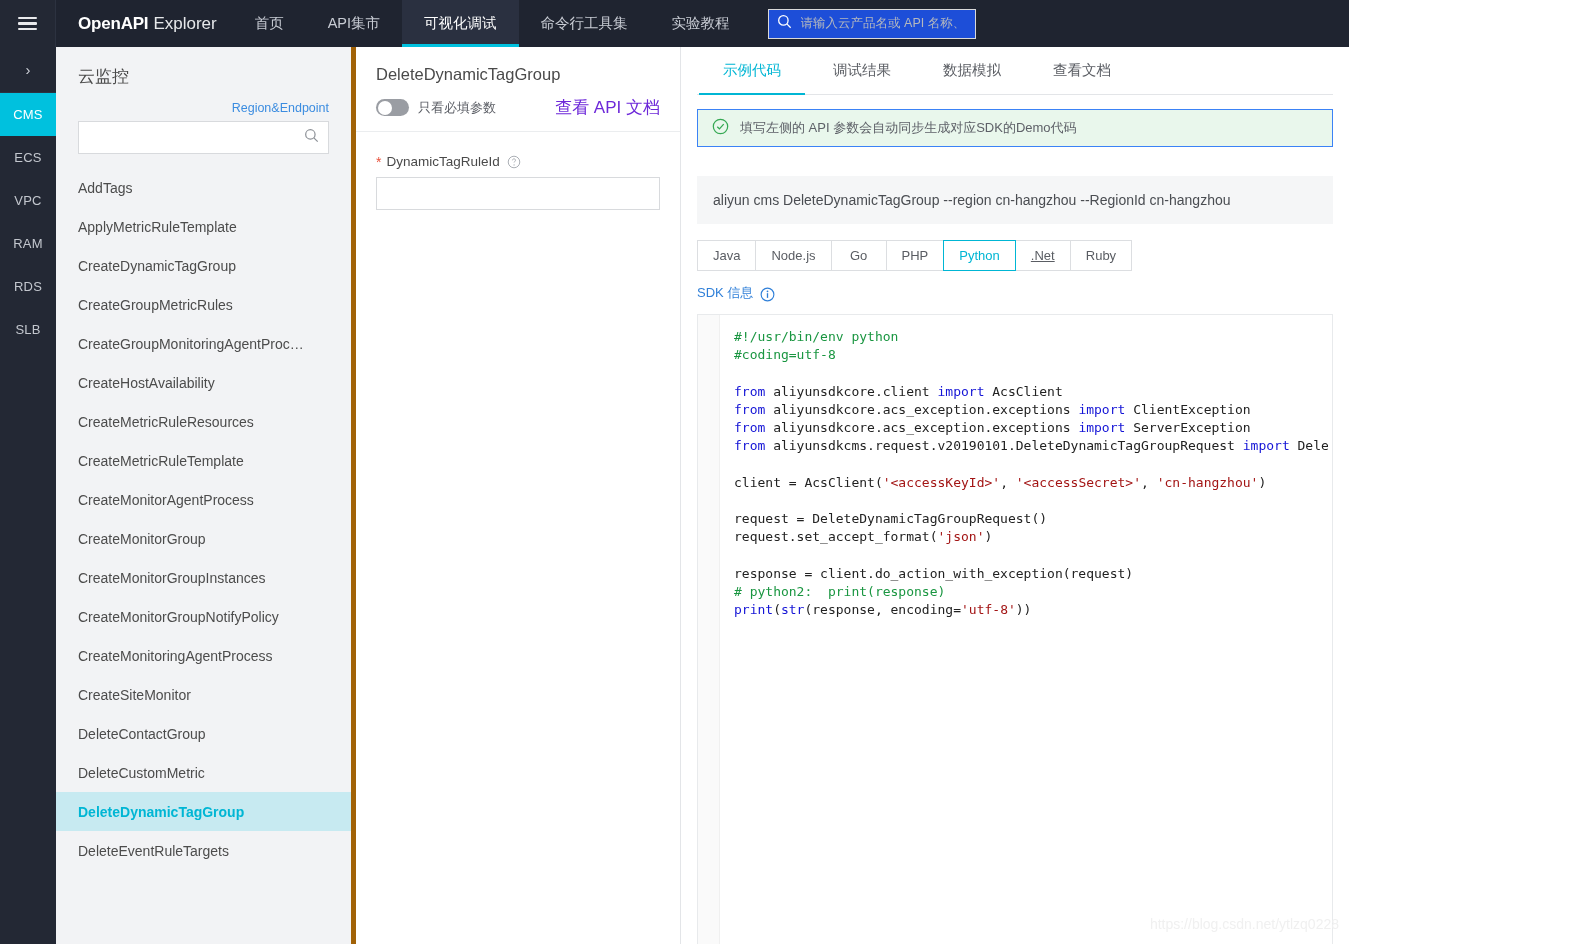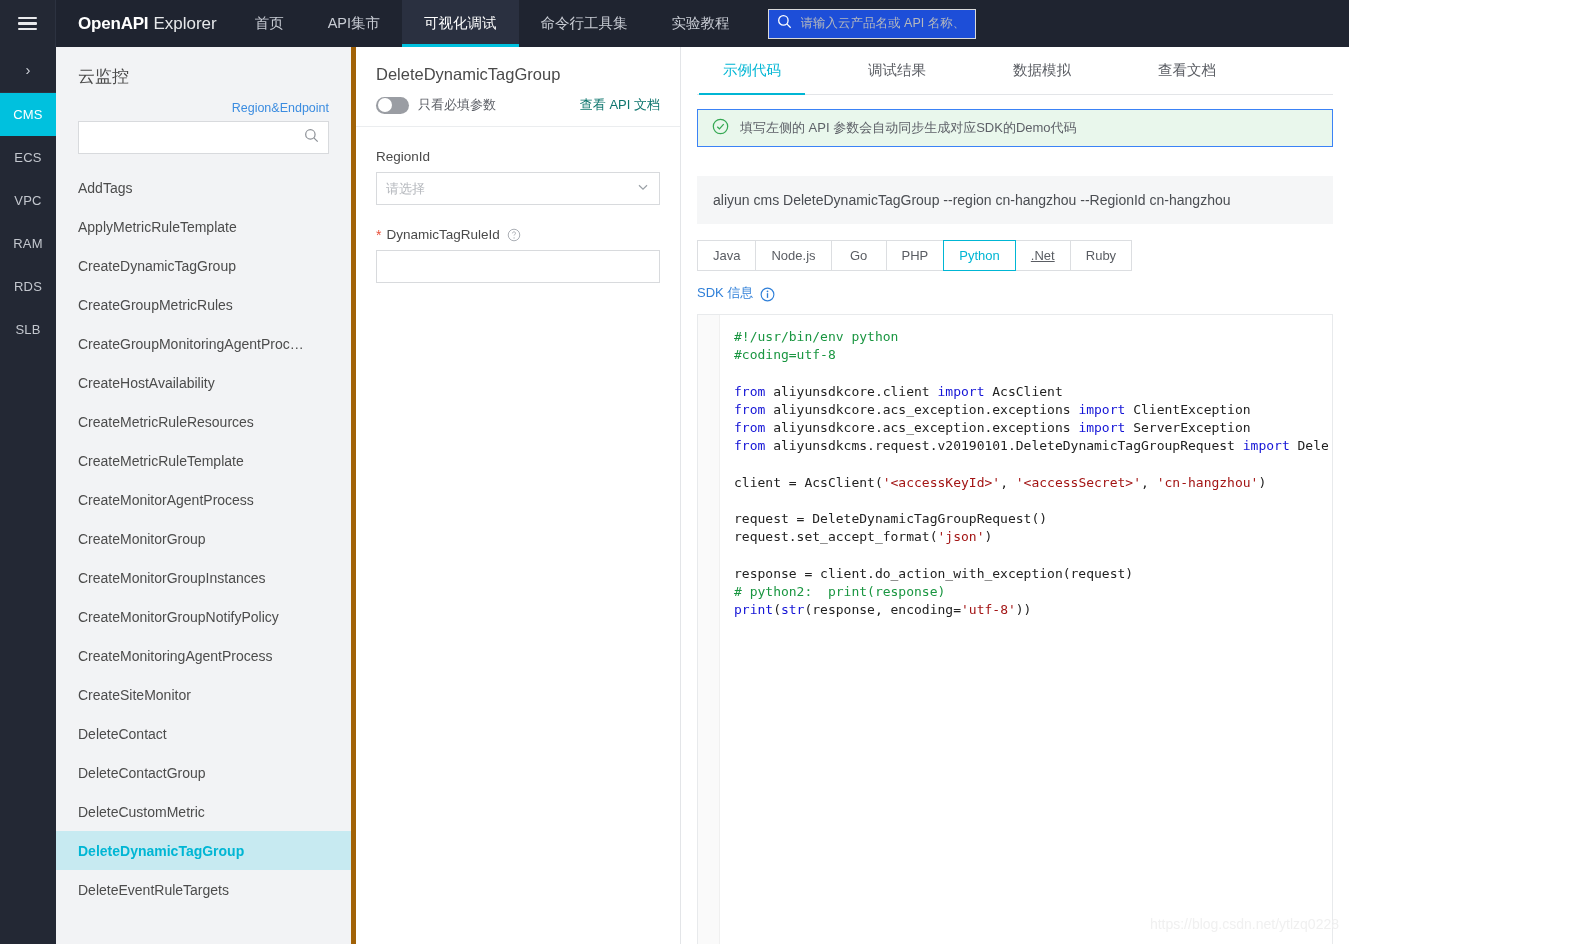--- a/index.html
+++ b/index.html
@@ -125,21 +125,21 @@
   .toggle {
     width: 33px; height: 17px; border-radius: 9px; background: #9a9da3;
     position: relative; cursor: pointer; flex: 0 0 auto;
   }
   .toggle .knob {
     position: absolute; top: 1.5px; left: 1.5px;
     width: 14px; height: 14px; border-radius: 50%;
     background: #ffffff;
   }
   .toggle-label { margin-left: 9px; font-size: 13px; color: #5c5f66; }
-  .doc-link { margin-left: auto; font-size: 13px; color: #0f766e; cursor: pointer; text-align: right; }
+  .doc-link { margin-left: auto; font-size: 17px; color: #6d28d9; cursor: pointer; text-align: right; }
 
   .param-body { padding: 22px 20px 0 20px; }
   .field-label { font-size: 13.5px; color: #4a4a4a; margin-bottom: 8px; display: flex; align-items: center; }
   .req-star { color: #e8503a; margin-right: 5px; font-size: 14px; line-height: 1; }
   .help-icon { margin-left: 7px; display: inline-flex; }
   .select-box {
     height: 33px; border: 1px solid #d8dadd; background: #ffffff;
     display: flex; align-items: center; padding: 0 9px;
     cursor: pointer;
   }
@@ -149,21 +149,21 @@
     width: 100%; font-size: 13px; color: #333; padding: 0 9px;
     font-family: "Liberation Sans", sans-serif;
   }
   .field { margin-bottom: 22px; }
 
   
   .rightcol { flex: 1; min-width: 0; background: #ffffff; display: flex; flex-direction: column; }
   .rtabs {
     display: flex; align-items: flex-end;
     padding: 0 0 0 0; margin: 0 16px;
-    border-bottom: 1px solid #e3e5e8; height: 48px; gap: 35px;
+    border-bottom: 1px solid #e3e5e8; height: 48px;
   }
   .rtab {
     padding: 0 26px; height: 47px; display: flex; align-items: center;
     font-size: 14.5px; color: #5a5d63; cursor: pointer; position: relative;
   }
   .rtab.active { color: #00b6d4; }
   .rtab.active::after {
     content: ""; position: absolute; left: 2px; right: 2px; bottom: -1px;
     height: 2.5px; background: #00b6d4;
   }
@@ -325,51 +325,39 @@
           <div class="api-item">CreateGroupMonitoringAgentProc…</div>
           <div class="api-item">CreateHostAvailability</div>
           <div class="api-item">CreateMetricRuleResources</div>
           <div class="api-item">CreateMetricRuleTemplate</div>
           <div class="api-item">CreateMonitorAgentProcess</div>
           <div class="api-item">CreateMonitorGroup</div>
           <div class="api-item">CreateMonitorGroupInstances</div>
           <div class="api-item">CreateMonitorGroupNotifyPolicy</div>
           <div class="api-item">CreateMonitoringAgentProcess</div>
           <div class="api-item">CreateSiteMonitor</div>
-          <div class="api-item">DeleteContact</div>
           <div class="api-item">DeleteContactGroup</div>
           <div class="api-item">DeleteCustomMetric</div>
           <div class="api-item active">DeleteDynamicTagGroup</div>
           <div class="api-item">DeleteEventRuleTargets</div>
         </div>
     </div>
 
     <div class="paramcol">
       <div class="param-head">
         <div class="param-title">DeleteDynamicTagGroup</div>
         <div class="param-subrow">
           <span class="toggle">
             <span class="knob"></span>
           </span>
           <span class="toggle-label">只看必填参数</span>
           <span class="doc-link">查看 API 文档</span>
         </div>
       </div>
       <div class="param-body" id="param-fields">
-          <div class="field">
-            <div class="field-label">
-              <span>RegionId</span>
-            </div>
-            <div class="select-box">
-              <span class="ph">请选择</span>
-              <span><svg width="14" height="14" viewBox="0 0 16 16">
-                  <polyline points="3.4,6 8,10.5 12.6,6" fill="none" stroke="#9aa0a6" stroke-width="1.3"></polyline>
-                </svg></span>
-            </div>
-          </div>
           <div class="field"><div class="field-label">
               <span class="req-star">*</span>
               <span>DynamicTagRuleId</span>
               <span class="help-icon">
                 <svg width="14" height="14" viewBox="0 0 16 16">
                   <circle cx="8" cy="8" r="6.6" fill="none" stroke="#a8acb2" stroke-width="1.1"></circle>
                   <path d="M6.2 6.1c0-1 0.8-1.7 1.8-1.7s1.8 0.7 1.8 1.6c0 1.3-1.7 1.3-1.7 2.6" fill="none" stroke="#a8acb2" stroke-width="1.1"></path>
                   <circle cx="8.1" cy="11.3" r="0.75" fill="#a8acb2"></circle>
                 </svg>
               </span>

